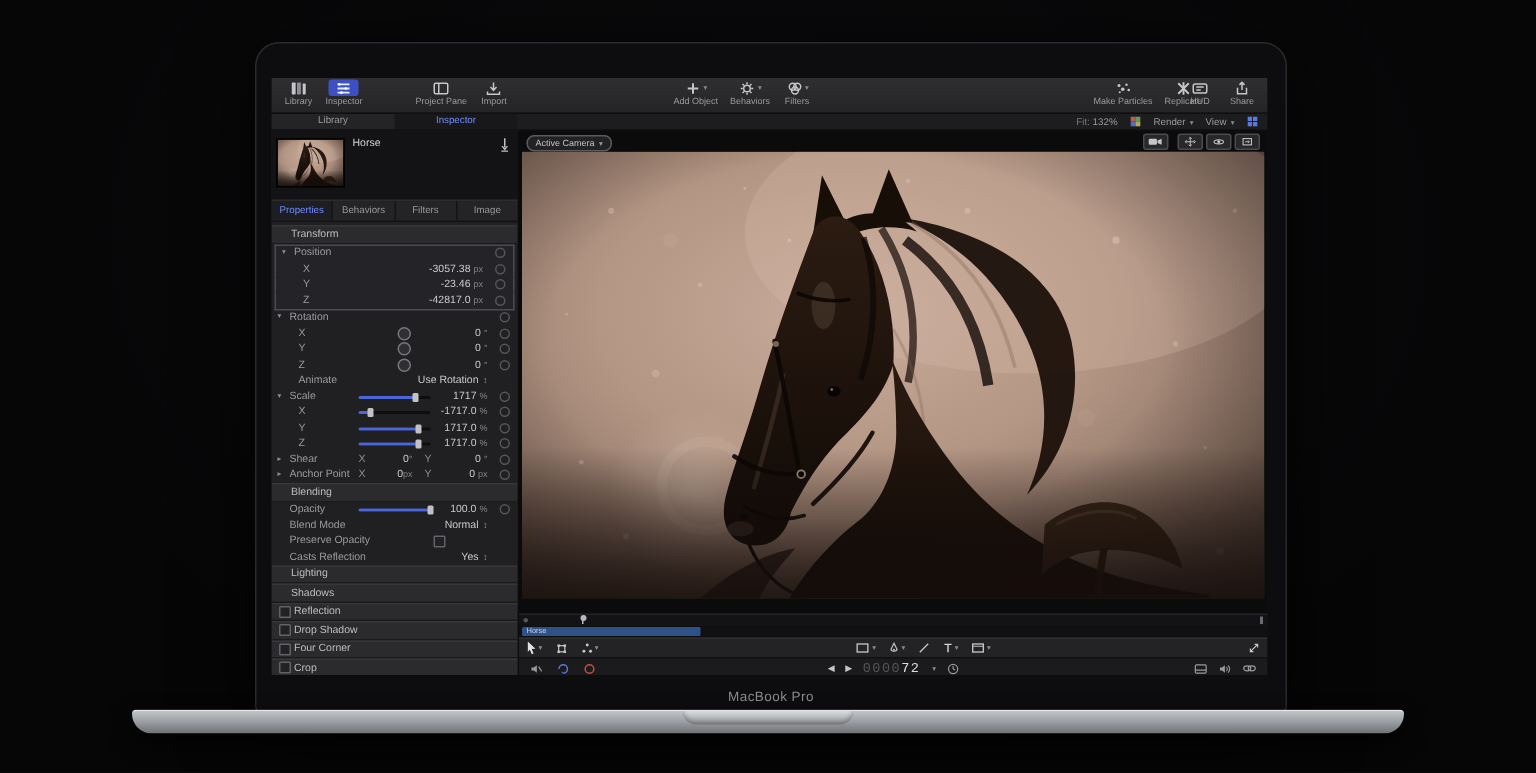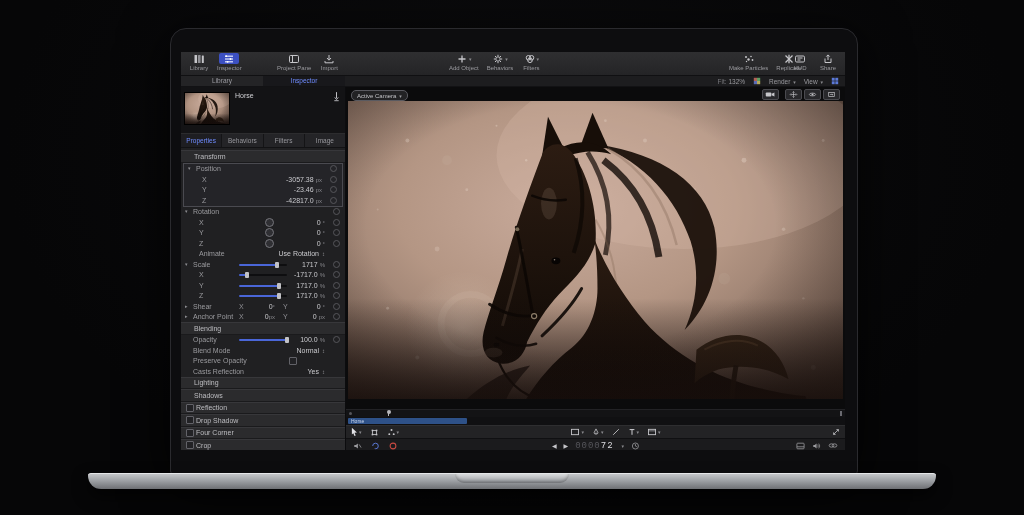--- a/index.html
+++ b/index.html
@@ -783,18 +783,19 @@
                     </svg></span></span>
               <span><span><svg viewBox="0 0 12 8" width="10" height="7">
                       <ellipse cx="4.2" cy="4" rx="2.8" ry="2" stroke="#9a9a9e" fill="none"></ellipse>
                       <ellipse cx="7.8" cy="4" rx="2.8" ry="2" stroke="#9a9a9e" fill="none"></ellipse>
                     </svg></span></span>
             </div>
           </div>
         </div>
       </div>
     </div>
+    <div class="brand">MacBook Pro</div>
   </div>
 
   <div class="deck">
     <div class="notch"></div>
   </div>
 </div>
 
 </body></html>

